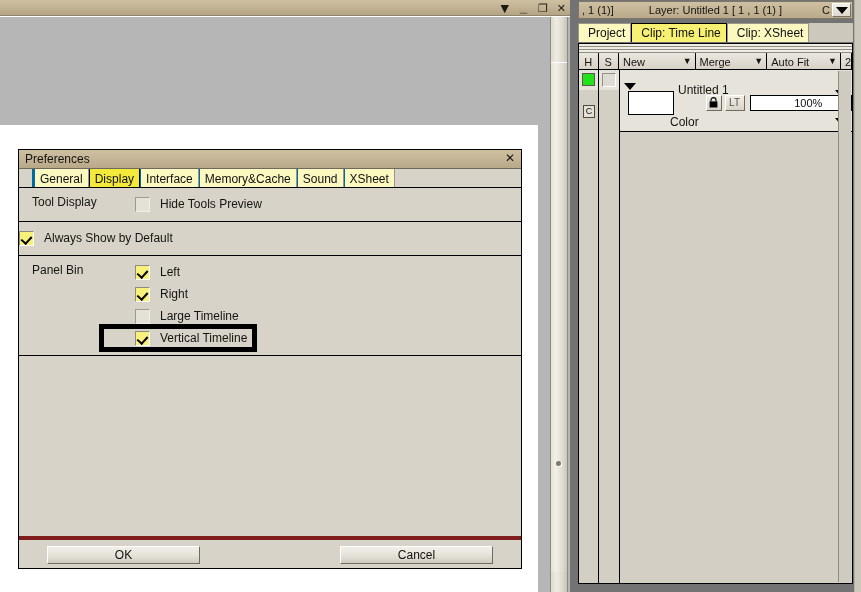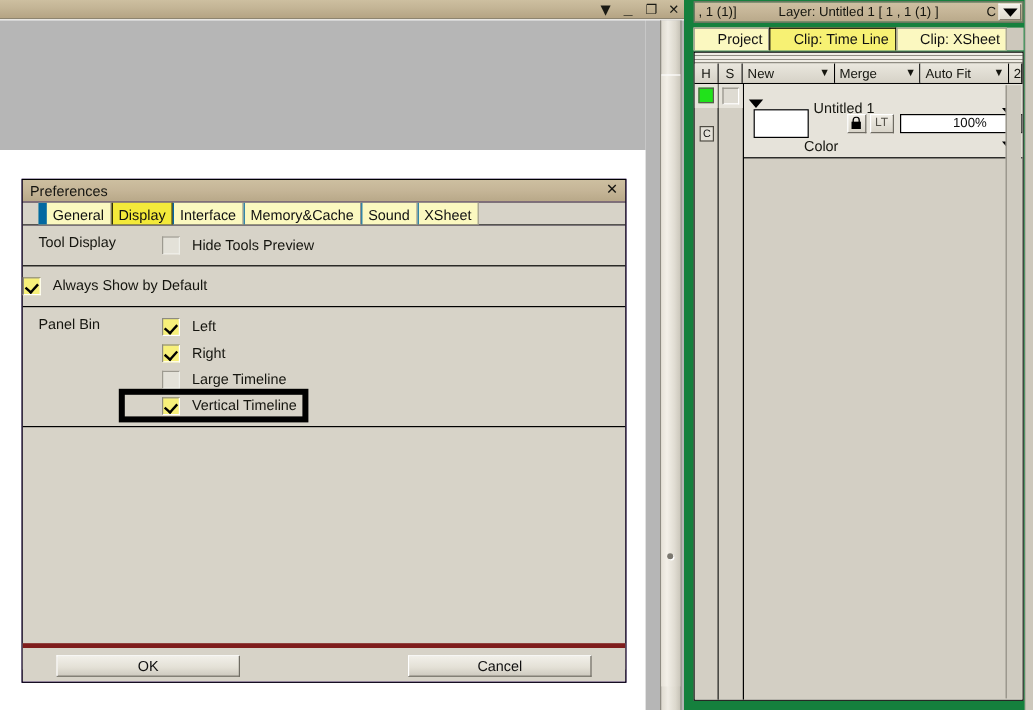--- a/index.html
+++ b/index.html
@@ -115,21 +115,21 @@
     font-size: 12px;
     color: #111;
     padding: 2px 5px 0 5px;
     border-left: 1px solid #0369a1;
     border-right: 1px solid #9a968c;
     box-sizing: border-box;
     line-height: 16px;
     cursor: default;
     white-space: nowrap;
   }
-  .tab:first-child { border-left: 7px solid #0369a1; }
+  .tab:first-child { border-left: 3px solid #0369a1; }
   .tab.active {
     background: #f3e93a;
     border-left: 1px solid #000;
     border-right: 1px solid #000;
   }
 
   .prefs-body {
     position: relative;
     background: #d7d3c8;
     height: 370px;
@@ -268,21 +268,21 @@
     border-radius: 50%;
     background: #7b7870;
     box-shadow: 1px 1px 0 #ffffff;
   }
 
   
   .right-panel {
     position: absolute;
     left: 570px; top: 0;
     width: 291px; height: 592px;
-    background: #15803d;
+    background: #737373;
   }
 
   .rp-titlebar {
     position: absolute;
     left: 8px; top: 1px;
     width: 275px; height: 18px;
     background: linear-gradient(to bottom, #cec0a2 0%, #c5b597 50%, #b9a98a 100%);
     border: 1px solid #7d776a;
     box-sizing: border-box;
   }
@@ -323,21 +323,21 @@
     left: 8px; top: 23px;
     width: 275px; height: 19px;
     background: #cdc8bc;
     display: flex;
     align-items: stretch;
   }
   .rp-tab {
     background: #fbf8c0;
     font-size: 12px;
     color: #111;
-    padding: 2px 5px 0 19px;
+    padding: 2px 5px 0 9px;
     border: 1px solid #9a968c;
     border-bottom: none;
     box-sizing: border-box;
     line-height: 15px;
     white-space: nowrap;
     cursor: default;
   }
   .rp-tab.active {
     background: #f7f173;
     border: 1px solid #000;

